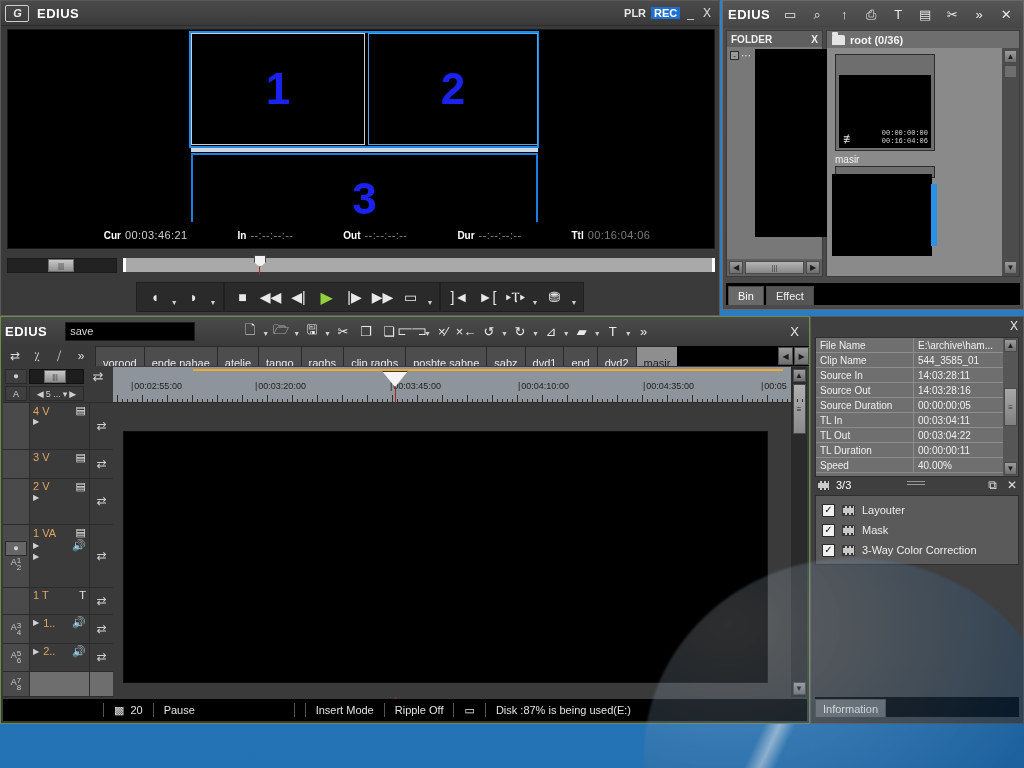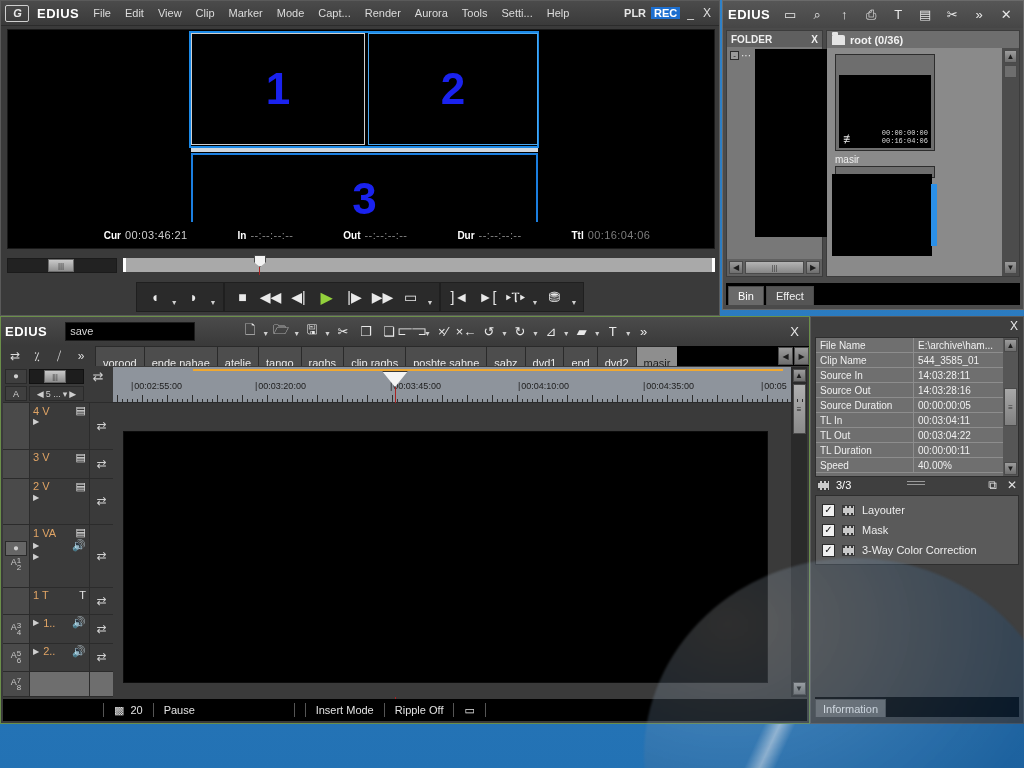--- a/index.html
+++ b/index.html
@@ -271,34 +271,20 @@
 </head>
 <body>
 
 <div id="desktop">
   <div class="swoosh"></div>
 
   <div id="player">
     <div id="player-title">
       <div class="logo-box">G</div>
       <div class="app-word">EDIUS</div>
-      <div class="menubar">
-        <span>File</span>
-        <span>Edit</span>
-        <span>View</span>
-        <span>Clip</span>
-        <span>Marker</span>
-        <span>Mode</span>
-        <span>Capt...</span>
-        <span>Render</span>
-        <span>Aurora</span>
-        <span>Tools</span>
-        <span>Setti...</span>
-        <span>Help</span>
-      </div>
       <div class="title-right">
         <span class="plr">PLR</span>
         <span class="rec">REC</span>
         <span class="winbtn">_</span>
         <span class="winbtn">X</span>
       </div>
     </div>
 
     <div id="viewer">
       <div id="canvas-area">
@@ -834,20 +820,21 @@
       <div class="divider"></div>
       <div class="cell" style="width:140px;">Pause</div>
       <div class="divider"></div>
       <div class="divider" style="margin-left:10px;"></div>
       <div class="cell">Insert Mode</div>
       <div class="divider"></div>
       <div class="cell">Ripple Off</div>
       <div class="divider"></div>
       <div class="cell">▭</div>
       <div class="divider"></div>
+      <div class="cell">Disk :87% is being used(E:)</div>
     </div>
   </div>
 
   <div id="info">
     <div id="info-head">
       <span class="x">X</span>
     </div>
     <div id="proptable">
       <div class="rows">
         <div class="prow">

